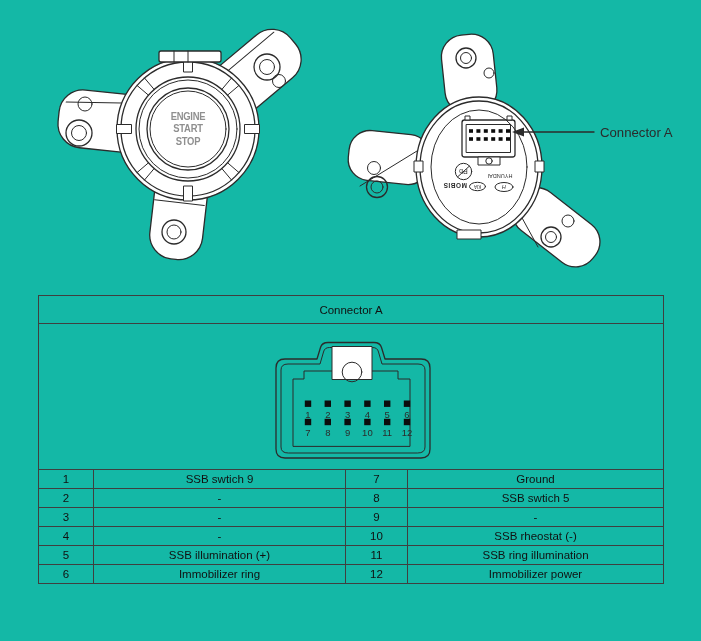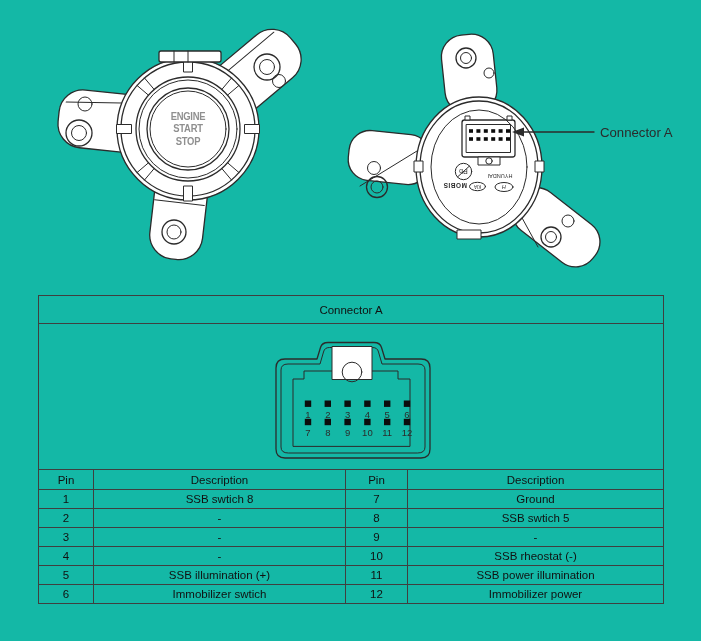--- a/index.html
+++ b/index.html
@@ -229,29 +229,23 @@
                 <text x="308" y="426.8">7</text>
                 <text x="327.8" y="426.8">8</text>
                 <text x="347.6" y="426.8">9</text>
                 <text x="367.4" y="426.8">10</text>
                 <text x="387.2" y="426.8">11</text>
                 <text x="407" y="426.8">12</text>
               </g>
             </svg>
           </td>
         </tr>
-        <tr class="hdr">
-          <th>Pin</th>
-          <th>Description</th>
-          <th>Pin</th>
-          <th>Description</th>
-        </tr>
         <tr class="datarow">
           <td>1</td>
-          <td>SSB swtich 8</td>
+          <td>SSB swtich 9</td>
           <td>7</td>
           <td>Ground</td>
         </tr>
         <tr class="datarow">
           <td>2</td>
           <td>-</td>
           <td>8</td>
           <td>SSB swtich 5</td>
         </tr>
         <tr class="datarow">
@@ -263,24 +257,24 @@
         <tr class="datarow">
           <td>4</td>
           <td>-</td>
           <td>10</td>
           <td>SSB rheostat (-)</td>
         </tr>
         <tr class="datarow">
           <td>5</td>
           <td>SSB illumination (+)</td>
           <td>11</td>
-          <td>SSB power illumination</td>
+          <td>SSB ring illumination</td>
         </tr>
         <tr class="datarow">
           <td>6</td>
-          <td>Immobilizer swtich</td>
+          <td>Immobilizer ring</td>
           <td>12</td>
           <td>Immobilizer power</td>
         </tr>
       </tbody>
     </table>
   </div>
 </div>
 
 </body></html>

